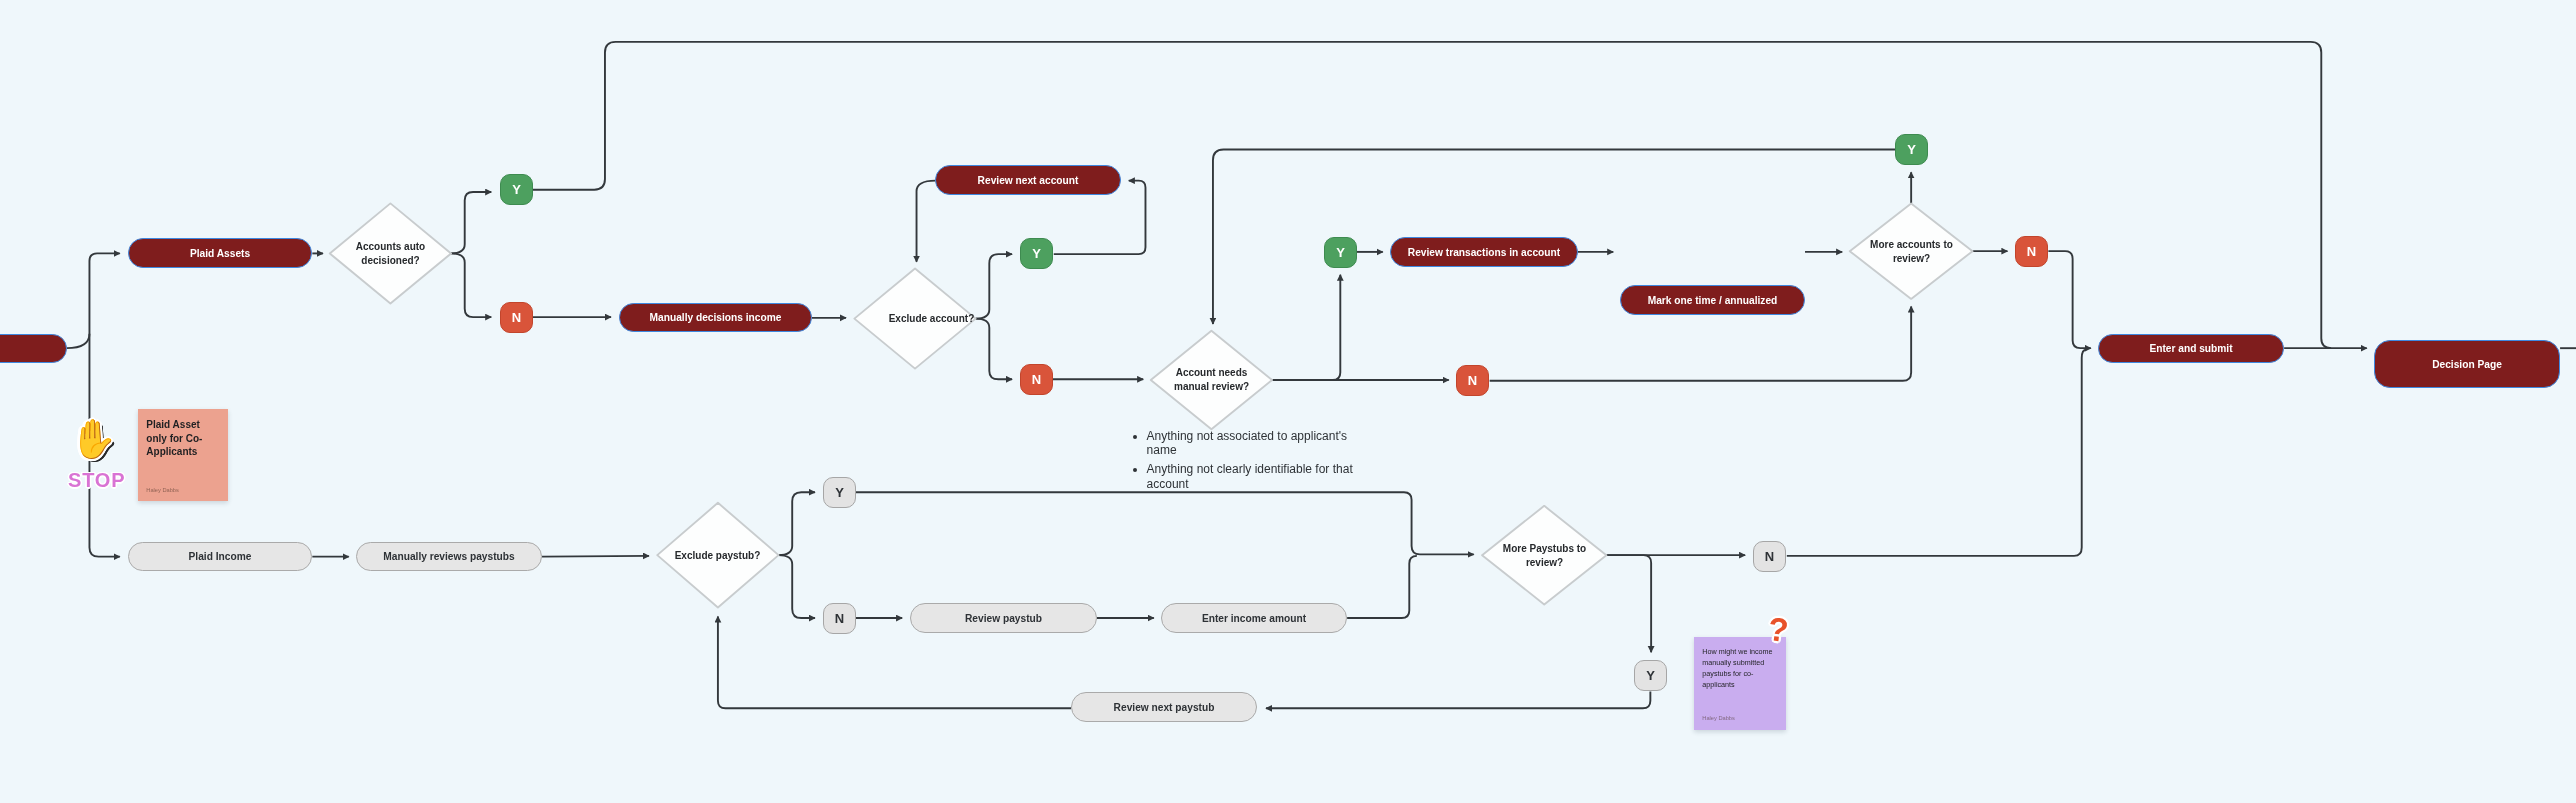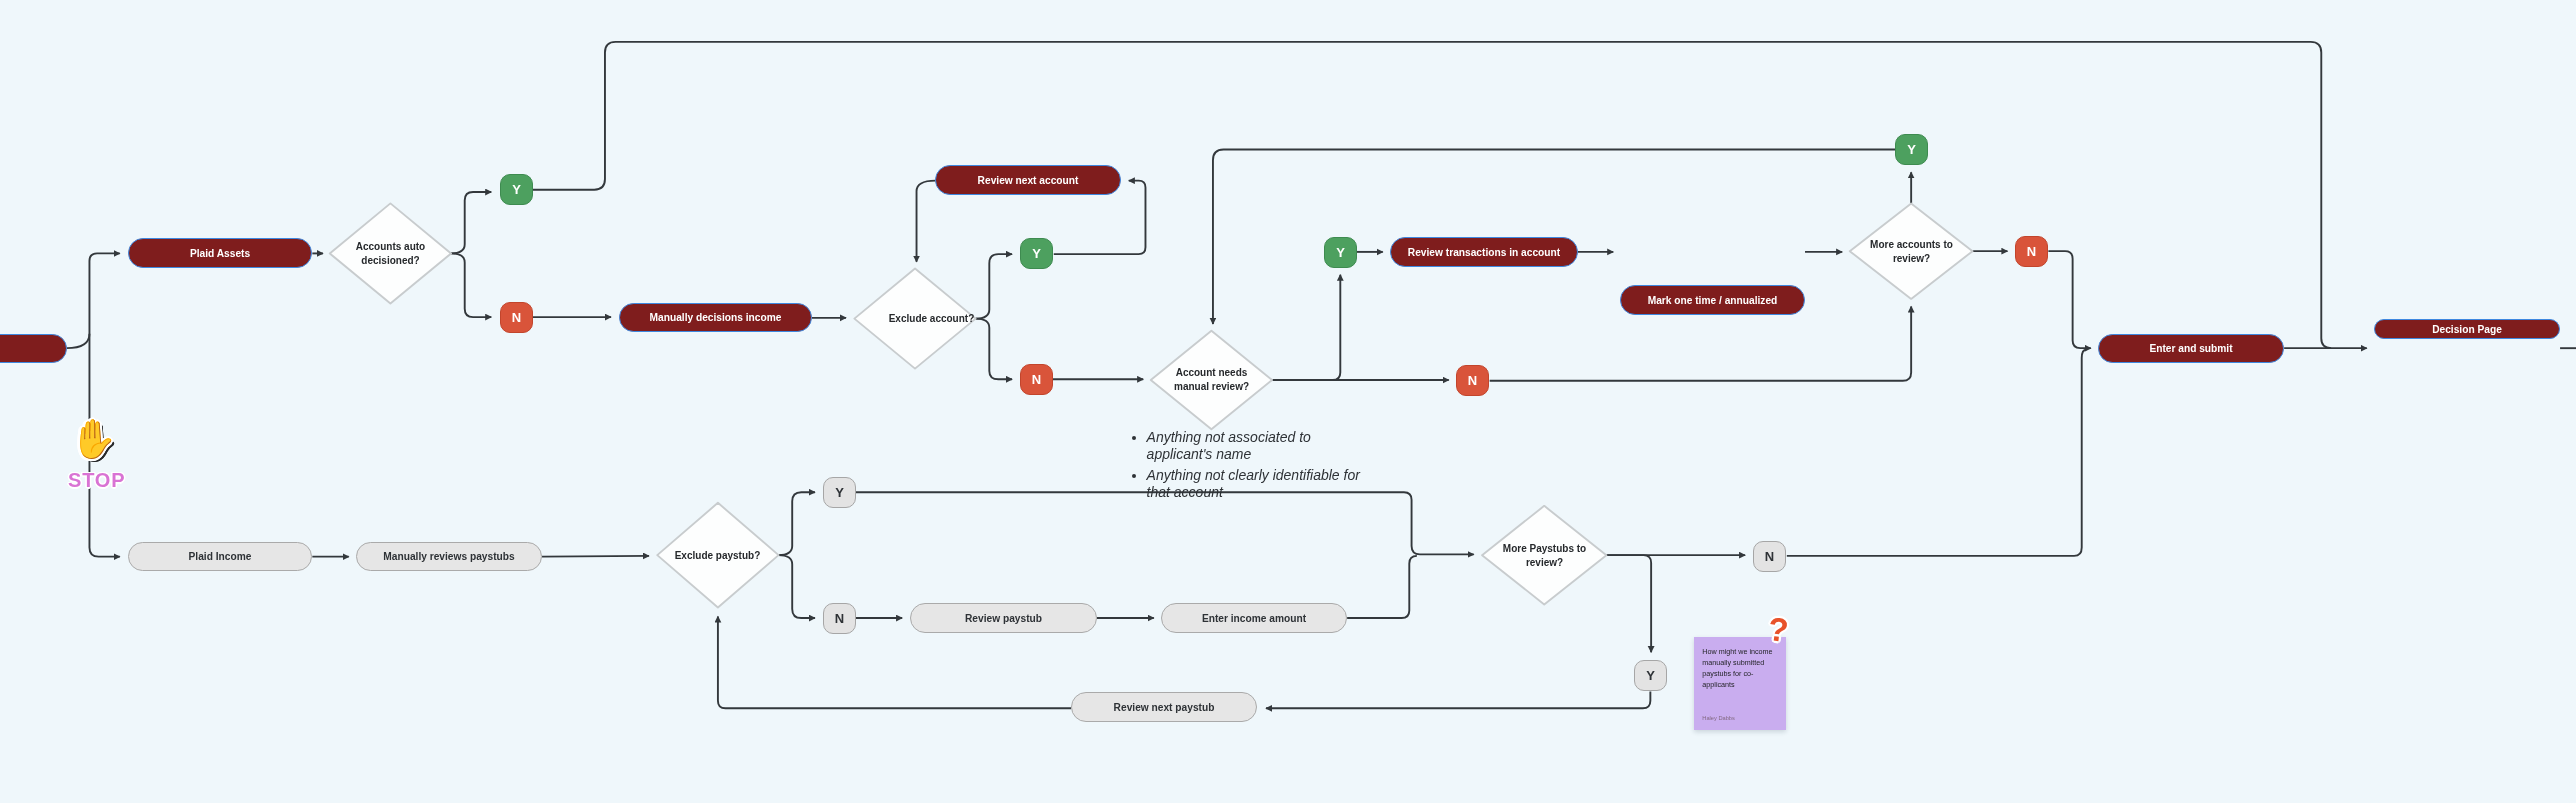--- a/index.html
+++ b/index.html
@@ -15,21 +15,21 @@
     align-items:center;justify-content:center;font-weight:bold;font-size:13px;box-sizing:border-box;}
   .badge.green{background:#4DA05F;border:1.5px solid #3E8B50;color:#fff;}
   .badge.red{background:#D9543A;border:1.5px solid #C2452C;color:#fff;}
   .badge.grayb{background:#E3E3E3;border:1.5px solid #A6A6A6;color:#2E3236;}
   .dlabel{position:absolute;display:flex;align-items:center;justify-content:center;
     text-align:center;font-weight:bold;font-size:10px;color:#26292C;line-height:1.4;}
   .sticky{position:absolute;box-sizing:border-box;padding:9px 8.3px;color:#1F2022;
     box-shadow:0 2.3px 4.5px rgba(40,60,80,0.18);}
   .sticky .author{position:absolute;left:8.3px;bottom:6.8px;font-size:5.7px;font-weight:normal;
     color:rgba(70,45,35,0.55);}
-  .notes{position:absolute;font-size:14px;color:#2E3236;font-style:italic;}
+  .notes{position:absolute;font-size:12px;color:#2E3236;}
   .notes ul{margin:0;padding-left:10.6px;}
   .notes li{margin:0 0 4.5px 0;line-height:1.2;}
   .stop-hand{position:absolute;font-size:38px;color:#F3B33D;
     text-shadow:-2.3px 0 0 #fff,2.3px 0 0 #fff,0 -2.3px 0 #fff,0 2.3px 0 #fff,
       -1.5px -1.5px 0 #fff,1.5px 1.5px 0 #fff,-1.5px 1.5px 0 #fff,1.5px -1.5px 0 #fff,3px 3px 0 rgba(20,20,20,0.9);}
   .stop-word{position:absolute;font-size:20px;font-weight:bold;letter-spacing:0.8px;color:#D973D4;
     text-shadow:-1.5px 0 0 #fff,1.5px 0 0 #fff,0 -1.5px 0 #fff,0 1.5px 0 #fff,
       -1.1px -1.1px 0 #fff,1.1px 1.1px 0 #fff,-1.1px 1.1px 0 #fff,1.1px -1.1px 0 #fff;}
   .q-sticker{position:absolute;font-size:33px;font-weight:bold;color:#E8522A;transform:rotate(7deg);
     text-shadow:-2.3px 0 0 #fff,2.3px 0 0 #fff,0 -2.3px 0 #fff,0 2.3px 0 #fff,
@@ -100,21 +100,21 @@
     </g>
   </svg>
 
   <div class="node blue" style="left:-47px;top:334px;width:114px;height:29px;"></div>
   <div class="node blue" style="left:128px;top:238px;width:184px;height:30px;">Plaid Assets</div>
   <div class="node blue" style="left:619px;top:303px;width:193px;height:29px;">Manually decisions income</div>
   <div class="node blue" style="left:935px;top:165px;width:186px;height:30px;">Review next account</div>
   <div class="node blue" style="left:1390px;top:237px;width:188px;height:30px;">Review transactions in account</div>
   <div class="node blue" style="left:1620px;top:237px;width:185px;height:30px;margin-top:48px;">Mark one time / annualized</div>
   <div class="node blue" style="left:2098px;top:334px;width:186px;height:29px;">Enter and submit</div>
-  <div class="node blue" style="left:2374px;top:319px;width:186px;height:20px;">Decision Page</div>
+  <div class="node blue" style="left:2374px;top:340px;width:186px;height:48px;">Decision Page</div>
   <div class="node grayn" style="left:128px;top:542px;width:184px;height:29px;">Plaid Income</div>
   <div class="node grayn" style="left:356px;top:542px;width:186px;height:29px;">Manually reviews paystubs</div>
   <div class="node grayn" style="left:910px;top:603px;width:187px;height:30px;">Review paystub</div>
   <div class="node grayn" style="left:1161px;top:603px;width:186px;height:30px;">Enter income amount</div>
   <div class="node grayn" style="left:1071px;top:692px;width:186px;height:30px;">Review next paystub</div>
 
   <div class="dlabel" style="left:341px;top:223px;width:99px;height:61px;">Accounts auto decisioned?</div>
   <div class="dlabel" style="left:870px;top:288px;width:91px;height:61px;margin-left:16px;">Exclude account?</div>
   <div class="dlabel" style="left:1162px;top:349px;width:99px;height:61px;">Account needs manual review?</div>
   <div class="dlabel" style="left:1862px;top:221px;width:99px;height:61px;">More accounts to review?</div>
@@ -134,20 +134,25 @@
   <div class="badge grayb" style="left:1753px;top:541px;">N</div>
   <div class="badge grayb" style="left:1634px;top:660px;">Y</div>
 
   <div class="notes" style="left:1136px;top:429px;width:227px;">
     <ul>
       <li>Anything not associated to applicant's name</li>
       <li>Anything not clearly identifiable for that account</li>
     </ul>
   </div>
 
+  <div class="sticky" style="left:138px;top:409px;width:90px;height:92px;background:#ECA28F;
+       font-size:10px;font-weight:600;line-height:1.35;">
+    <div>Plaid Asset only for Co-Applicants</div>
+    <div class="author">Haley Dabbs</div>
+  </div>
   <div class="sticky" style="left:1694px;top:637px;width:92px;height:93px;background:#C9ADEF;
        font-size:7.2px;font-weight:500;line-height:1.55;">
     <div>How might we income manually submitted paystubs for co-applicants</div>
     <div class="author">Haley Dabbs</div>
   </div>
 
   <div class="stop-hand" style="left:70px;top:417px;">✋</div>
   <div class="stop-word" style="left:68px;top:469px;">STOP</div>
   <div class="q-sticker" style="left:1768px;top:611px;">?</div>
 

